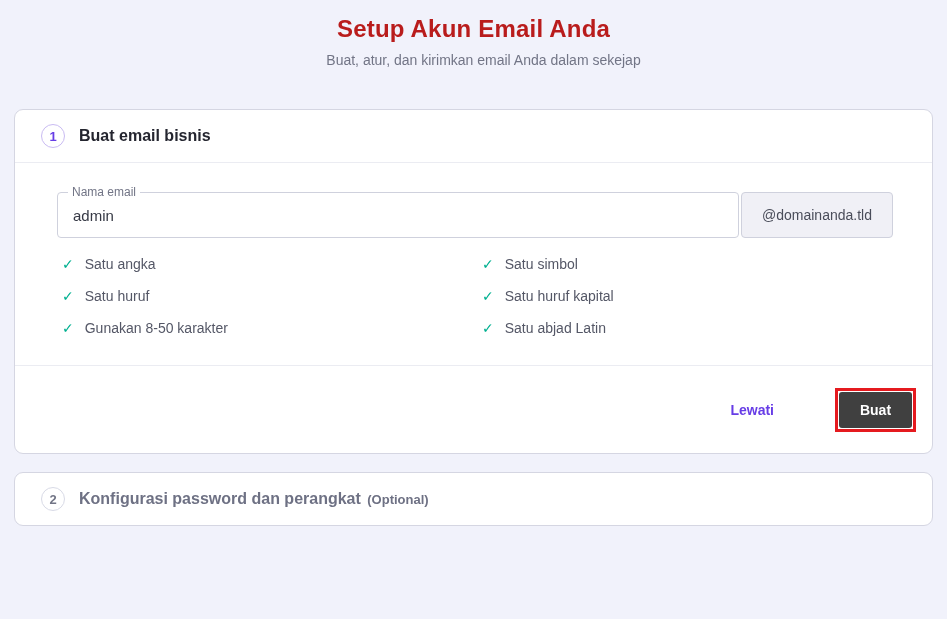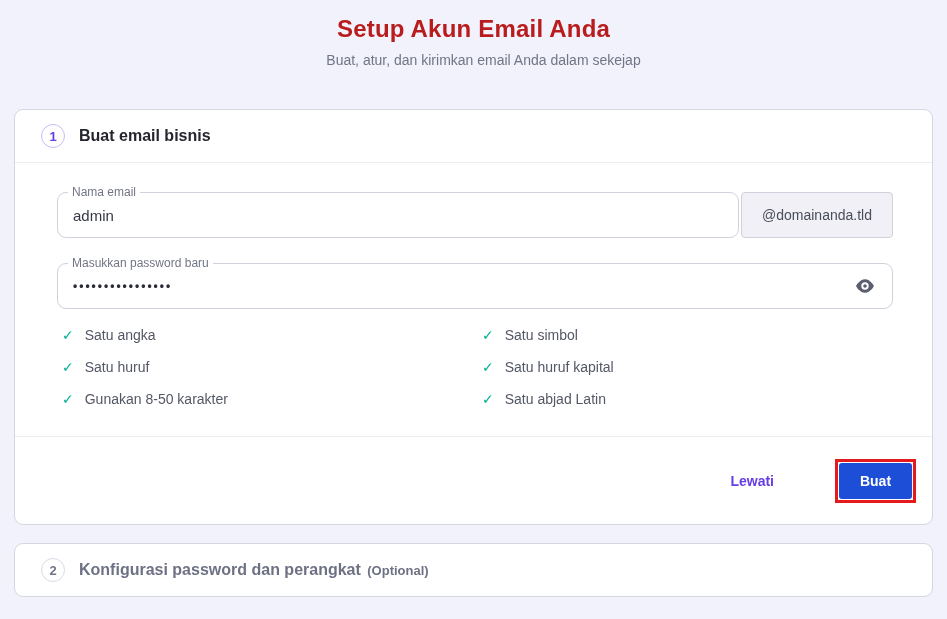--- a/index.html
+++ b/index.html
@@ -35,21 +35,21 @@
   }
   .step-circle.inactive { border-color:#d8dae6; color:#727586; }
   .step-title { font-size:16px; font-weight:700; color:#24252f; }
   .step-title.inactive { color:#6e7184; }
   .optional-label { font-size:13px; color:#6e7184; margin-left:2px; }
 
   .card-body { padding:29px 39px 29px 42px; }
 
   .email-row { display:flex; align-items:stretch; }
   .field {
-    position:relative; border:1px solid #cfd1dd; border-radius:9px;
+    position:relative; border:1px solid #cfd1dd; border-radius:4px;
     height:46px; background:#fff;
   }
   .email-field { flex:1; }
   .password-field { width:100%; margin-top:25px; }
   .field-label {
     position:absolute; top:-8px; left:10px;
     background:#fff; padding:0 4px;
     font-size:12px; color:#727586; line-height:14px; white-space:nowrap;
   }
   .field-input {
@@ -87,21 +87,21 @@
     border-top:1px solid #ebecf2; height:88px;
     display:flex; align-items:center; justify-content:flex-end;
     padding-right:16px;
   }
   .skip-link {
     color:#673de6; font-size:14px; font-weight:700;
     margin-right:61px; cursor:pointer; text-decoration:none;
   }
   .highlight-box { border:3px solid #e51a1f; padding:1px; }
   .create-button {
-    width:73px; height:36px; background:#1d4ed8; color:#fff;
+    width:73px; height:36px; background:#404040; color:#fff;
     border:none; border-radius:3px; font-size:14px; font-weight:700;
     cursor:pointer; font-family:"Liberation Sans","DejaVu Sans",sans-serif;
   }
 </style>
 </head>
 <body>
 
 <header class="page-header">
   <h1 class="page-title">Setup Akun Email Anda</h1>
   <p class="page-subtitle">Buat, atur, dan kirimkan email Anda dalam sekejap</p>
@@ -115,32 +115,20 @@
 
   <div class="card-body">
     <div class="email-row">
       <div class="field email-field">
         <span class="field-label">Nama email</span>
         <input class="field-input" type="text" value="admin" style="">
       </div>
       <div class="domain-box">@domainanda.tld</div>
     </div>
 
-    <div class="field password-field">
-      <span class="field-label">Masukkan password baru</span>
-      <input class="field-input password-input" type="text" value="••••••••••••••••" style="">
-      <button class="eye-button">
-        <span style="display:flex;">
-          <svg width="22" height="18" viewBox="0 0 24 20">
-            <path d="M12 2.5C5.9 2.5 2 10 2 10s3.9 7.5 10 7.5S22 10 22 10 18.1 2.5 12 2.5zm0 11.6a4.1 4.1 0 1 1 0-8.2 4.1 4.1 0 0 1 0 8.2z" fill="#5b5e6f"></path>
-            <circle cx="12" cy="10" r="2" fill="#5b5e6f"></circle>
-          </svg>
-        </span>
-      </button>
-    </div>
 
     <div class="checklist">
       <div class="check-item">
         <span class="check-icon">✓</span>
         <span class="check-label">Satu angka</span>
       </div>
       <div class="check-item">
         <span class="check-icon">✓</span>
         <span class="check-label">Satu huruf</span>
       </div>

